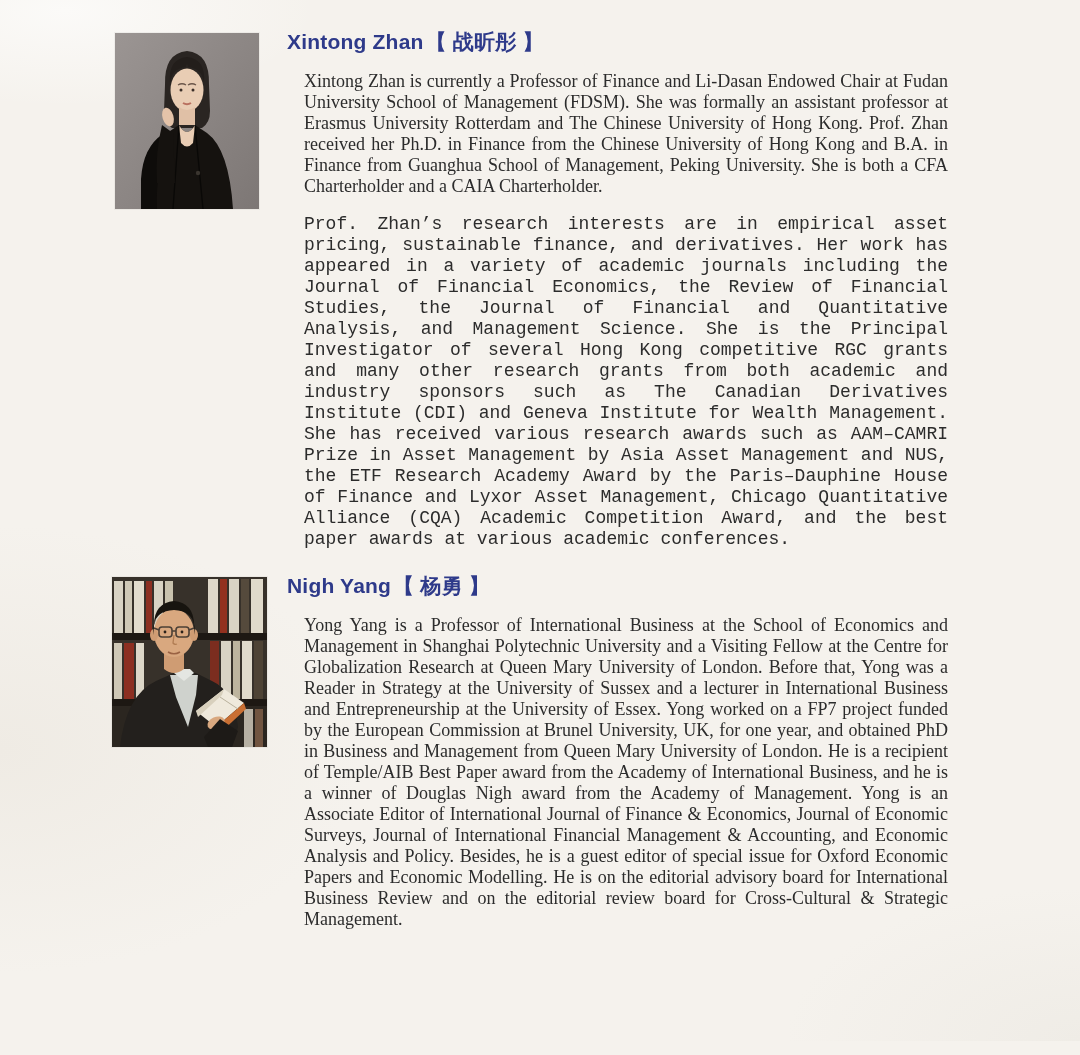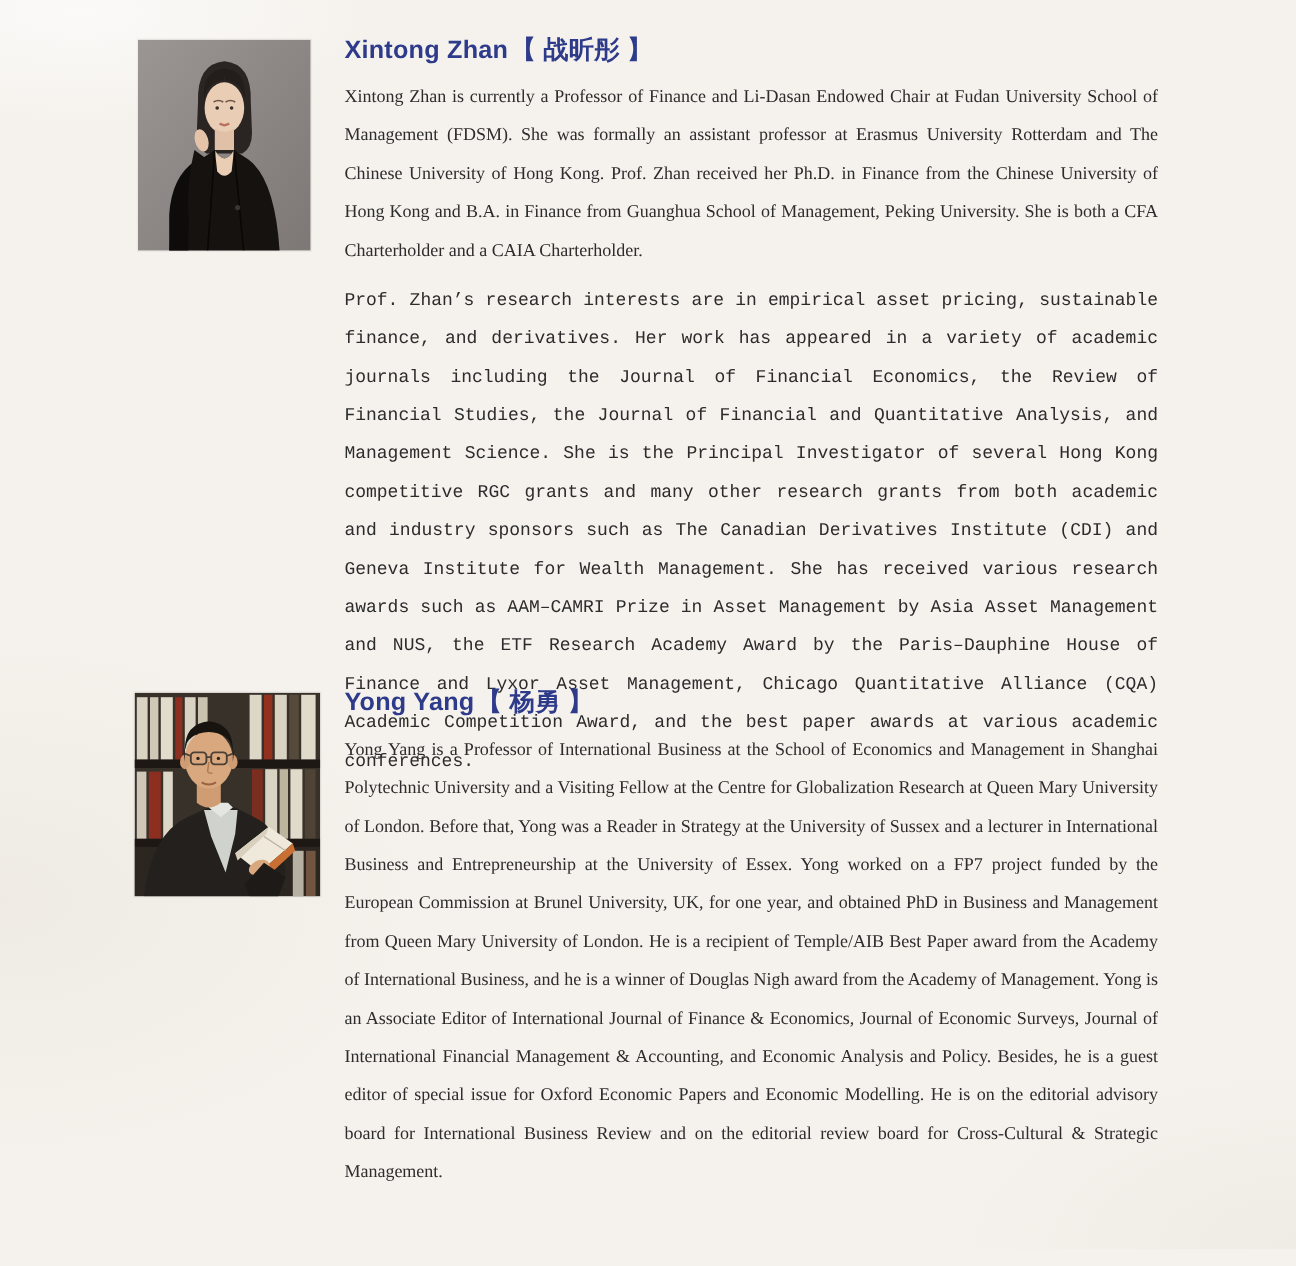--- a/index.html
+++ b/index.html
@@ -34,23 +34,23 @@
     margin:0 0 11px 0;
     font-family:"Liberation Sans", sans-serif;
     font-weight:700;
     font-size:21px;
     line-height:24px;
     color:#2e3a8a;
     letter-spacing:0.2px;
   }
   h2.profile-name .cn{margin-left:2px;}
   p.bio-paragraph{
-    margin:0;
-    font-size:15px;
-    line-height:32px;
+    margin:17px;
+    font-size:18px;
+    line-height:21px;
     color:#2c2c2c;
     text-align:justify;
   }
   p.bio-paragraph + p.bio-paragraph{margin-top:10px;font-family:Liberation Mono, monospace;}
 </style>
 </head>
 <body>
 
 <div class="page">
 
@@ -163,17 +163,17 @@
       <path d="M104 150 L132 126 L134 132 L108 156 Z" fill="#c96f33"></path>
       <path d="M108 120 L126 132" stroke="#b9b19c" stroke-width="1"></path>
 
       <ellipse cx="104" cy="146" rx="9" ry="6" fill="#d9a87f" transform="rotate(-24 104 146)"></ellipse>
 
       <path d="M92 160 L108 142 L126 154 L120 170 L96 170 Z" fill="#1d1a17"></path>
     </svg>
   </div>
 
   <div class="content content-2">
-    <h2 class="profile-name"><span>Yong Yang</span><span class="cn">【 杨勇 】</span></h2>
+    <h2 class="profile-name"><span>Nigh Yang</span><span class="cn">【 杨勇 】</span></h2>
     <p class="bio-paragraph">Yong Yang is a Professor of International Business at the School of Economics and Management in Shanghai Polytechnic University and a Visiting Fellow at the Centre for Globalization Research at Queen Mary University of London. Before that, Yong was a Reader in Strategy at the University of Sussex and a lecturer in International Business and Entrepreneurship at the University of Essex. Yong worked on a FP7 project funded by the European Commission at Brunel University, UK, for one year, and obtained PhD in Business and Management from Queen Mary University of London. He is a recipient of Temple/AIB Best Paper award from the Academy of International Business, and he is a winner of Douglas Nigh award from the Academy of Management. Yong is an Associate Editor of International Journal of Finance &amp; Economics, Journal of Economic Surveys, Journal of International Financial Management &amp; Accounting, and Economic Analysis and Policy. Besides, he is a guest editor of special issue for Oxford Economic Papers and Economic Modelling. He is on the editorial advisory board for International Business Review and on the editorial review board for Cross-Cultural &amp; Strategic Management.</p>
   </div>
 
 </div>
 
 </body></html>

